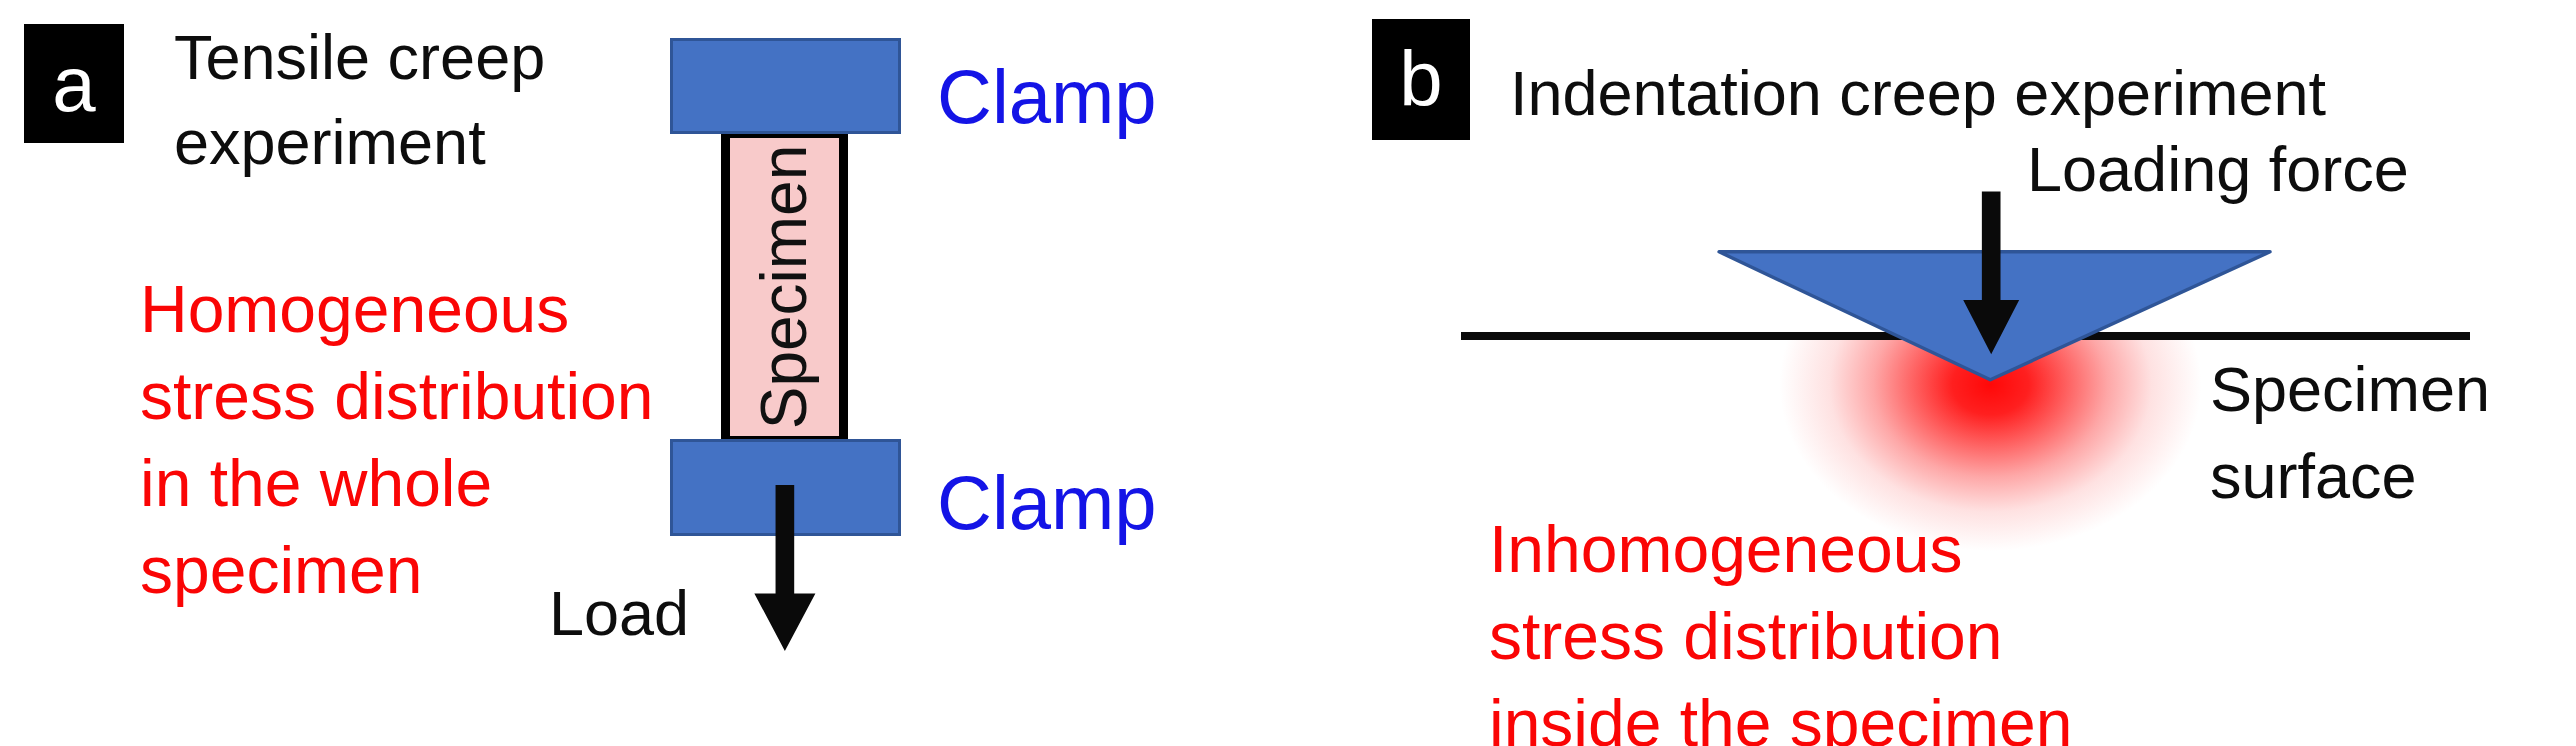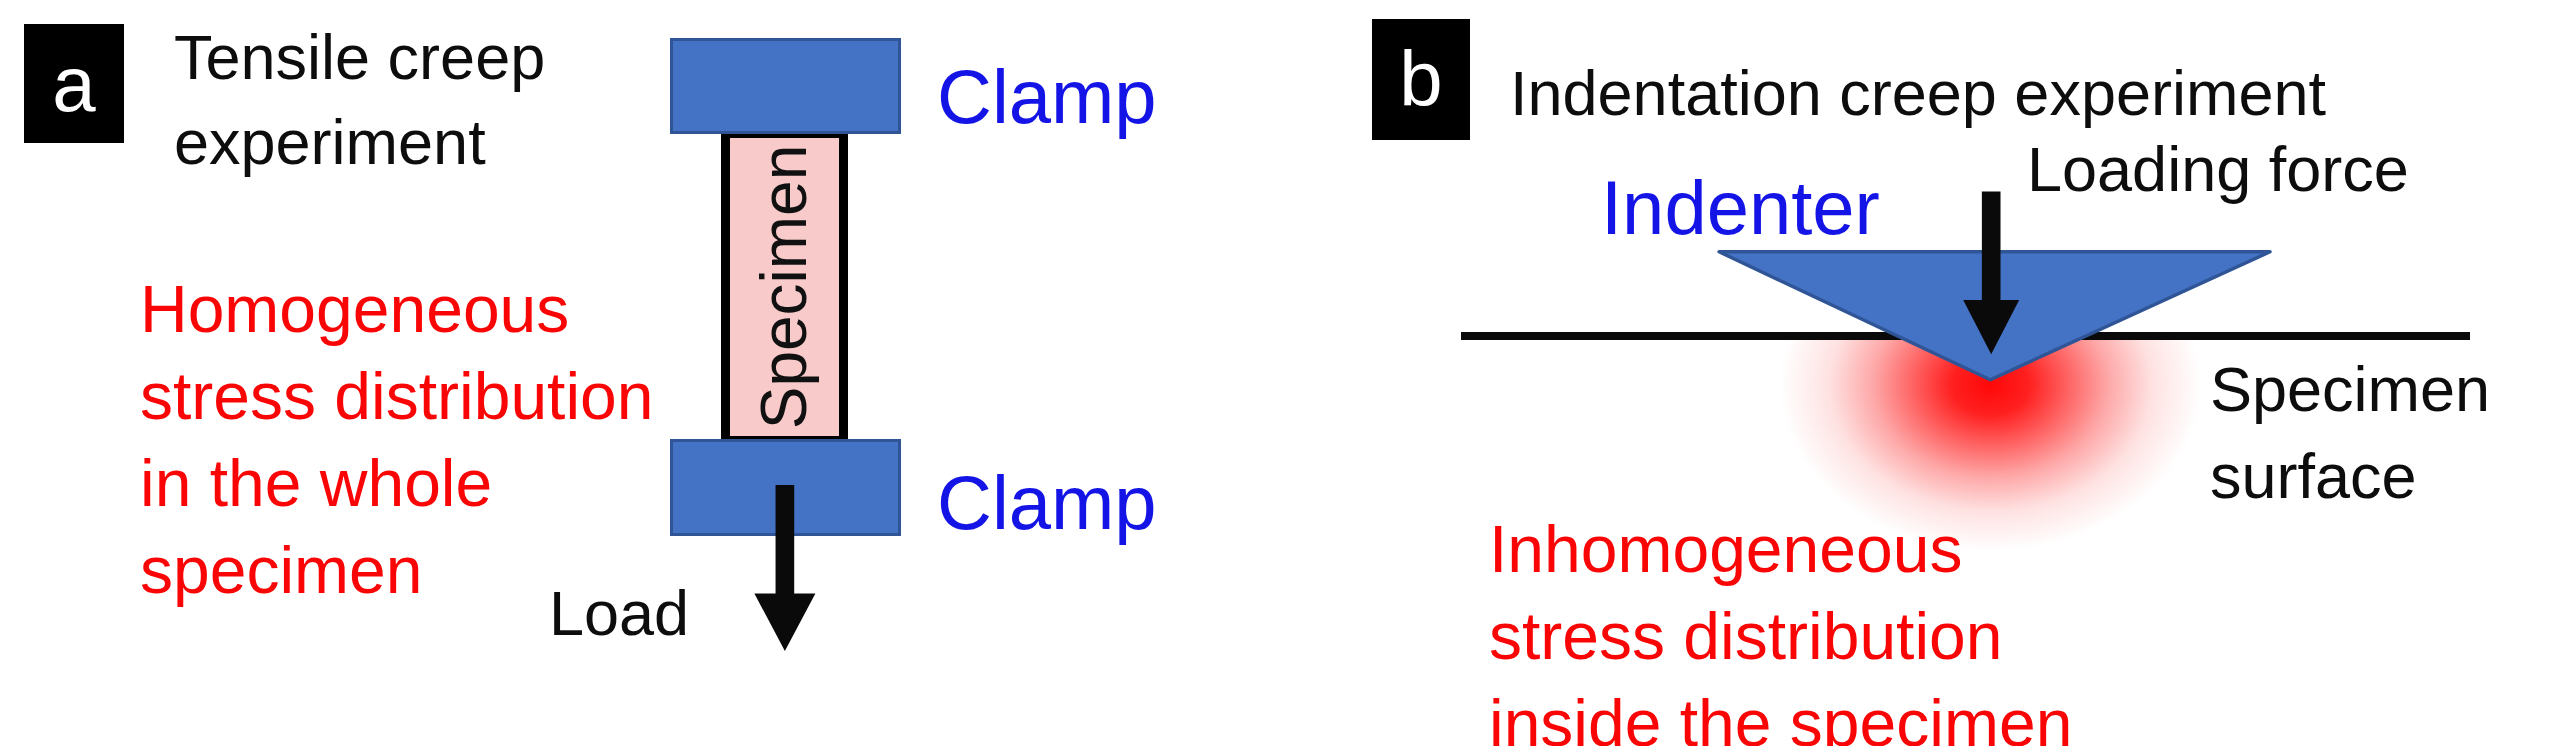--- a/index.html
+++ b/index.html
@@ -121,21 +121,20 @@
   <div class="abs blue-label" style="left:937px;top:465px;">Clamp</div>
 
   <div class="abs black-label" style="left:509px;top:570px;margin-left:40px;">Load</div>
 
   <div class="abs tagbox" style="left:1372px;top:18.7px;width:98px;height:121px;">
     <span>b</span>
   </div>
 
   <div class="abs panel-title" style="left:1510px;top:15.3px;margin-top:36px;">Indentation creep experiment</div>
 
-  <div class="abs blue-label" style="left:1601px;top:170px;">Indenter</div>
 
   <div class="abs black-label" style="left:2027px;top:126px;">Loading force</div>
 
   <div class="abs stress-glow" style="left:1696px;top:337px;width:589px;height:280px;"></div>
 
   <div class="abs surface-line" style="left:1461px;top:332px;width:1009px;height:7.6px;"></div>
 
   <div class="abs black-label" style="left:2210px;top:346px;">
     <div>Specimen</div>
     <div>surface</div>

